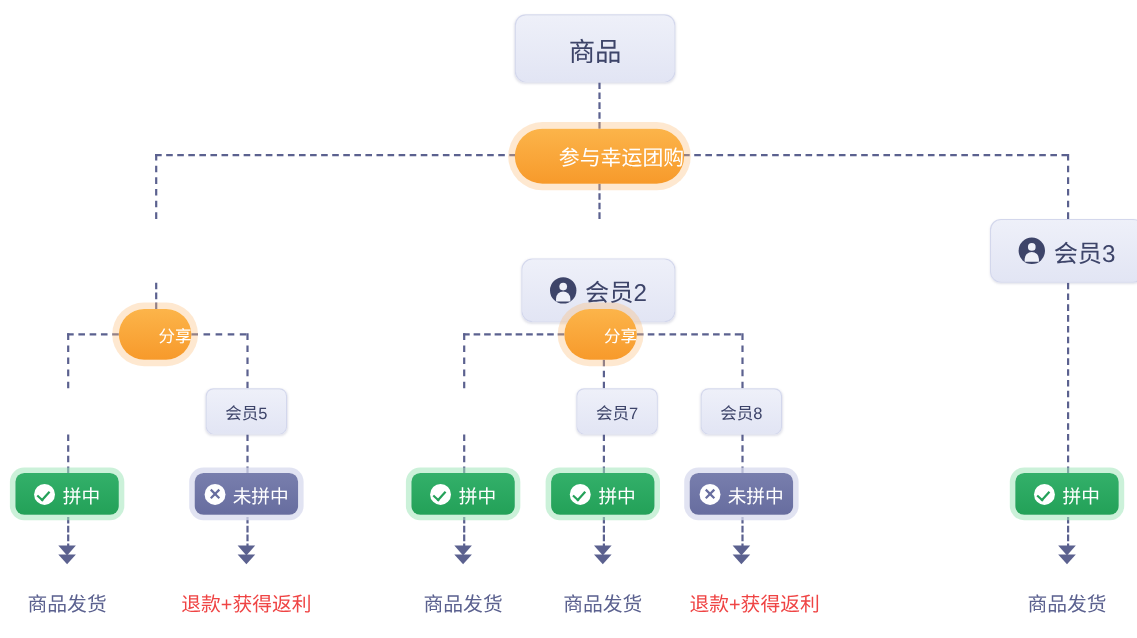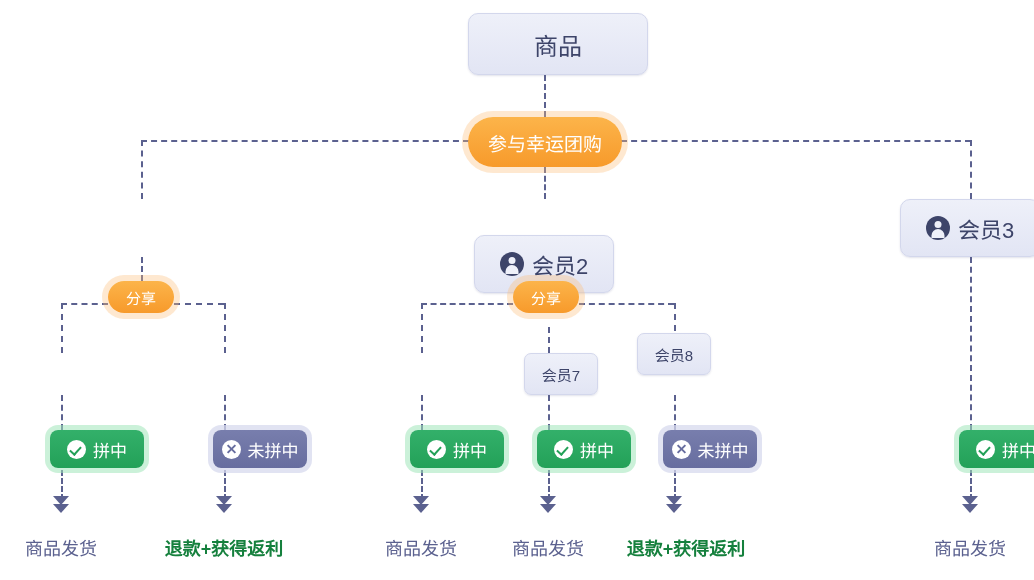--- a/index.html
+++ b/index.html
@@ -61,21 +61,21 @@
     justify-content: center;
     gap: 8px;
     background: linear-gradient(180deg, #eef0f9 0%, #e2e5f4 100%);
     border: 1px solid #d3d7ec;
     border-radius: 8px;
     color: #3d4469;
     box-shadow: 0 1px 2px rgba(90, 96, 140, 0.18);
     white-space: nowrap;
   }
   .node.product {
-    width: 180px;
+    width: 146px;
     height: 62px;
     left: 468px;
     top: 13px;
     font-size: 24px;
     border-radius: 10px;
   }
   .node.member-big {
     width: 140px;
     height: 58px;
     font-size: 22px;
@@ -120,55 +120,54 @@
     border-radius: 7px 7px 0 0;
     background: #eef0f9;
   }
 
   
   .pill {
     position: absolute;
     box-sizing: border-box;
     display: flex;
     align-items: center;
-    justify-content: center;
+    justify-content: flex-end;
     color: #ffffff;
     white-space: nowrap;
     background: linear-gradient(180deg, #fcb44a 0%, #f79a2b 100%);
     box-shadow: 0 0 0 6px rgba(251, 190, 120, 0.35);
     border-radius: 999px;
   }
   .pill.join {
     width: 154px;
     height: 50px;
     left: 468px;
     top: 117px;
     font-size: 19px;
   }
   .pill.share {
     width: 66px;
-    height: 32px;
+    height: 46px;
     font-size: 15px;
   }
 
   
   .badge {
     position: absolute;
     box-sizing: border-box;
     display: flex;
     align-items: center;
     justify-content: center;
     gap: 7px;
     height: 38px;
     border-radius: 8px;
     font-size: 17px;
     color: #ffffff;
     white-space: nowrap;
     padding: 0 14px;
-    margin-left: 36px;
   }
   .badge.success {
     background: linear-gradient(180deg, #33b06a 0%, #23a158 100%);
     box-shadow: 0 0 0 5px rgba(160, 229, 186, 0.55);
   }
   .badge.fail {
     background: linear-gradient(180deg, #787ead 0%, #676d9f 100%);
     box-shadow: 0 0 0 5px rgba(215, 218, 238, 0.75);
   }
   .badge .bi {
@@ -210,22 +209,22 @@
     text-align: center;
     white-space: nowrap;
     font-size: 18px;
     transform: translateX(-50%);
   }
   .outcome.ship {
     color: #5b618f;
     font-weight: normal;
   }
   .outcome.refund {
-    color: #15803d;
-    font-weight: bold;
+    color: #ef4444;
+    font-weight: normal;
   }
 </style>
 </head>
 <body>
 
 <div id="stage">
 
   <div class="conn v" style="left:544px; top:75px; height:42px;"></div>
 
   <div class="conn h" style="left:141px; top:140px; width:328px;"></div>
@@ -311,24 +310,27 @@
     <span>会员3</span>
   </div>
 
   <div class="pill share" style="left:108px; top:281px;">
     <span>分享</span>
   </div>
   <div class="pill share" style="left:513px; top:281px;">
     <span>分享</span>
   </div>
 
+  <div class="node member-small" style="left:187px; top:353px;">
+    <span>会员5</span>
+  </div>
   <div class="node member-small" style="left:524px; top:353px;text-align:right;">
     <span>会员7</span>
   </div>
-  <div class="node member-small" style="left:637px; top:333px;">
+  <div class="node member-small" style="left:637px; top:353px;">
     <span>会员8</span>
   </div>
 
   <div class="badge success" style="left:14px;  top:430px; width:94px;">
     <span class="bi"></span>
     <span>拼中</span>
   </div>
   <div class="badge fail" style="left:177px; top:430px; width:94px;">
     <span class="bi"></span>
     <span>未拼中</span>

